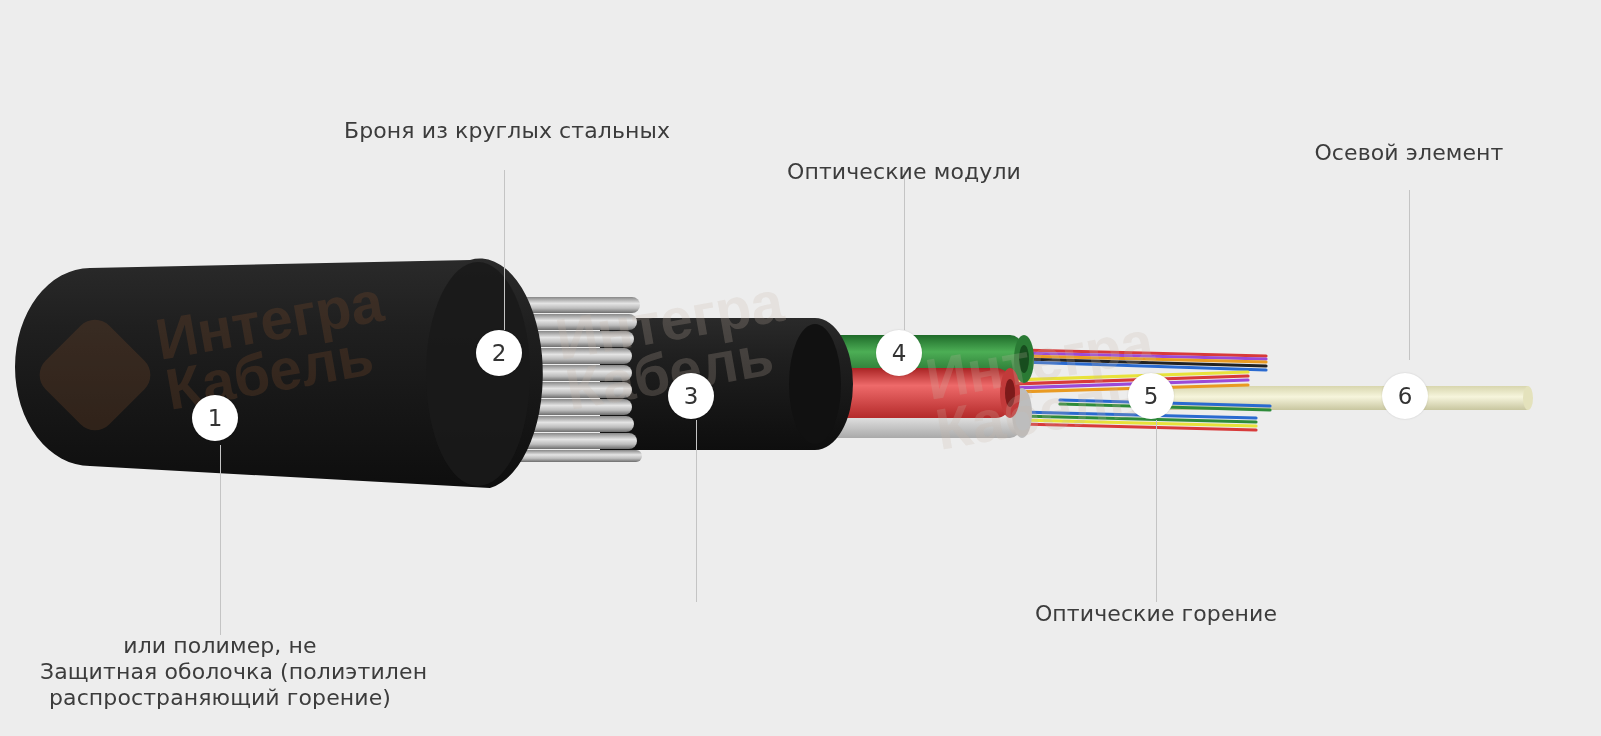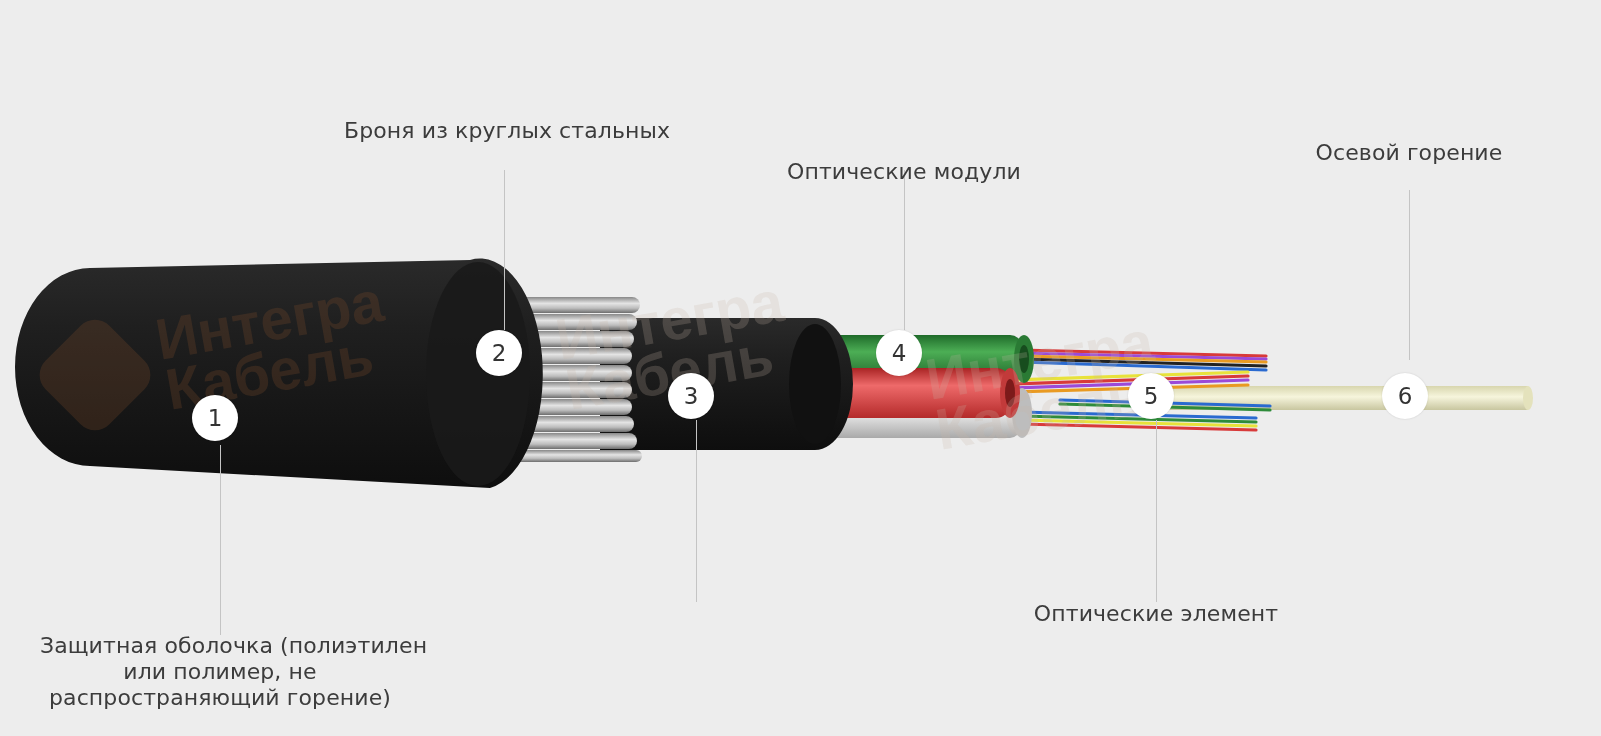--- a/index.html
+++ b/index.html
@@ -142,30 +142,30 @@
     <span>4</span>
   </div>
 <div class="badge" style="left:1128px; top:373px;">
     <span>5</span>
   </div>
 <div class="badge" style="left:1382px; top:373px;">
     <span>6</span>
   </div>
 
 <div class="label" style="left:40px; top:633px; width:360px;">
+  <span>или полимер, не</span>
   <span>Защитная оболочка (полиэтилен</span>
-  <span>или полимер, не</span>
   <span>распространяющий горение)</span>
 </div>
 <div class="label" style="left:344px; top:118px; width:320px;">
   <span>Броня из круглых стальных</span>
 </div>
 <div class="label" style="left:546px; top:601px; width:300px;">
 </div>
 <div class="label" style="left:764px; top:159px; width:280px;">
   <span>Оптические модули</span>
 </div>
 <div class="label" style="left:1016px; top:601px; width:280px;">
-  <span>Оптические элемент</span>
+  <span>Оптические горение</span>
 </div>
 <div class="label" style="left:1254px; top:140px; width:310px;">
-  <span>Осевой горение</span>
+  <span>Осевой элемент</span>
 </div>
 
 </body></html>

